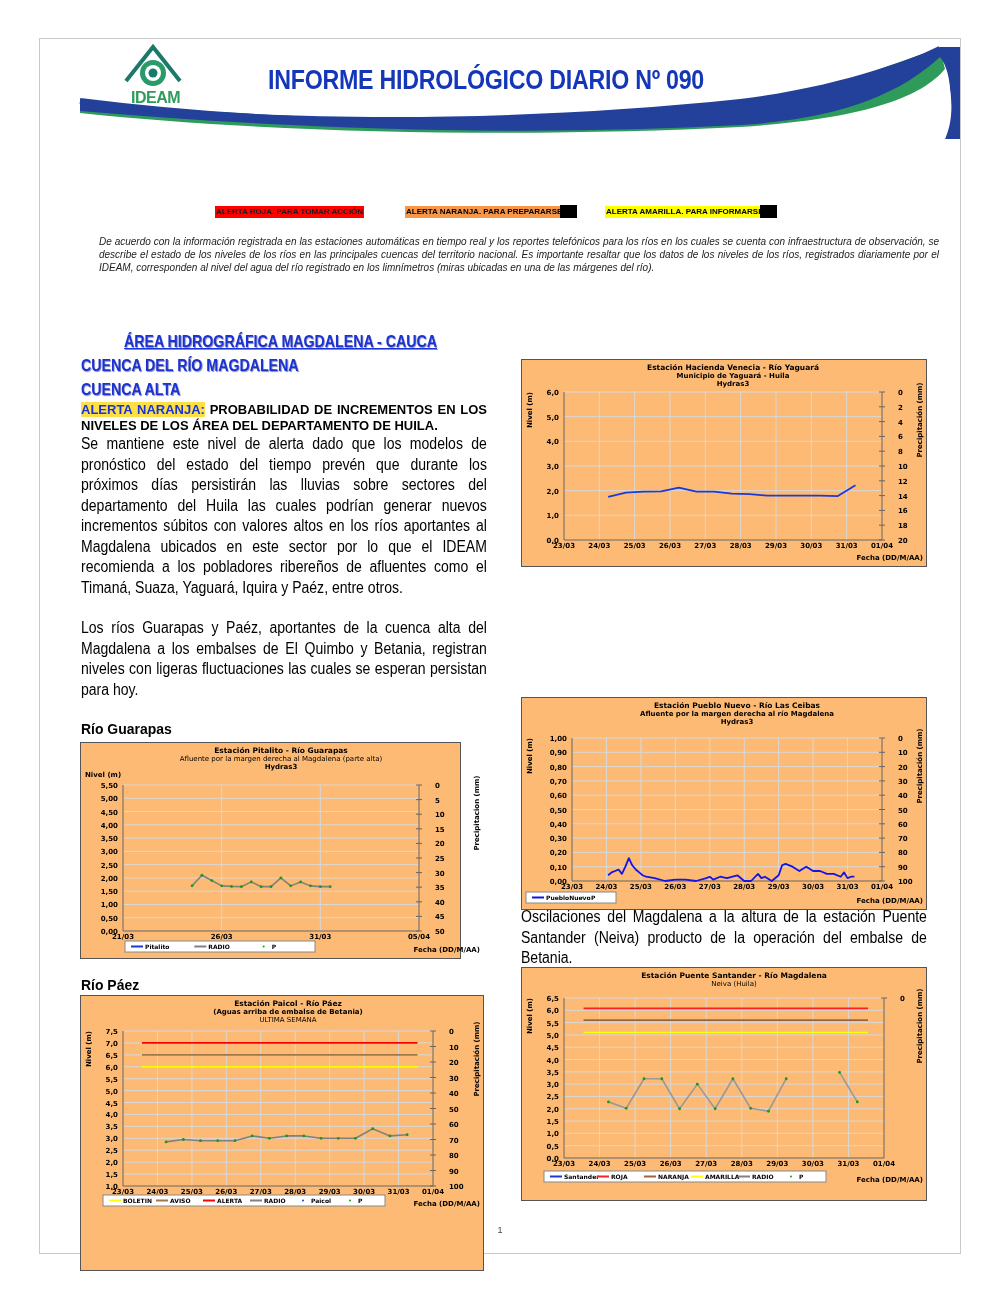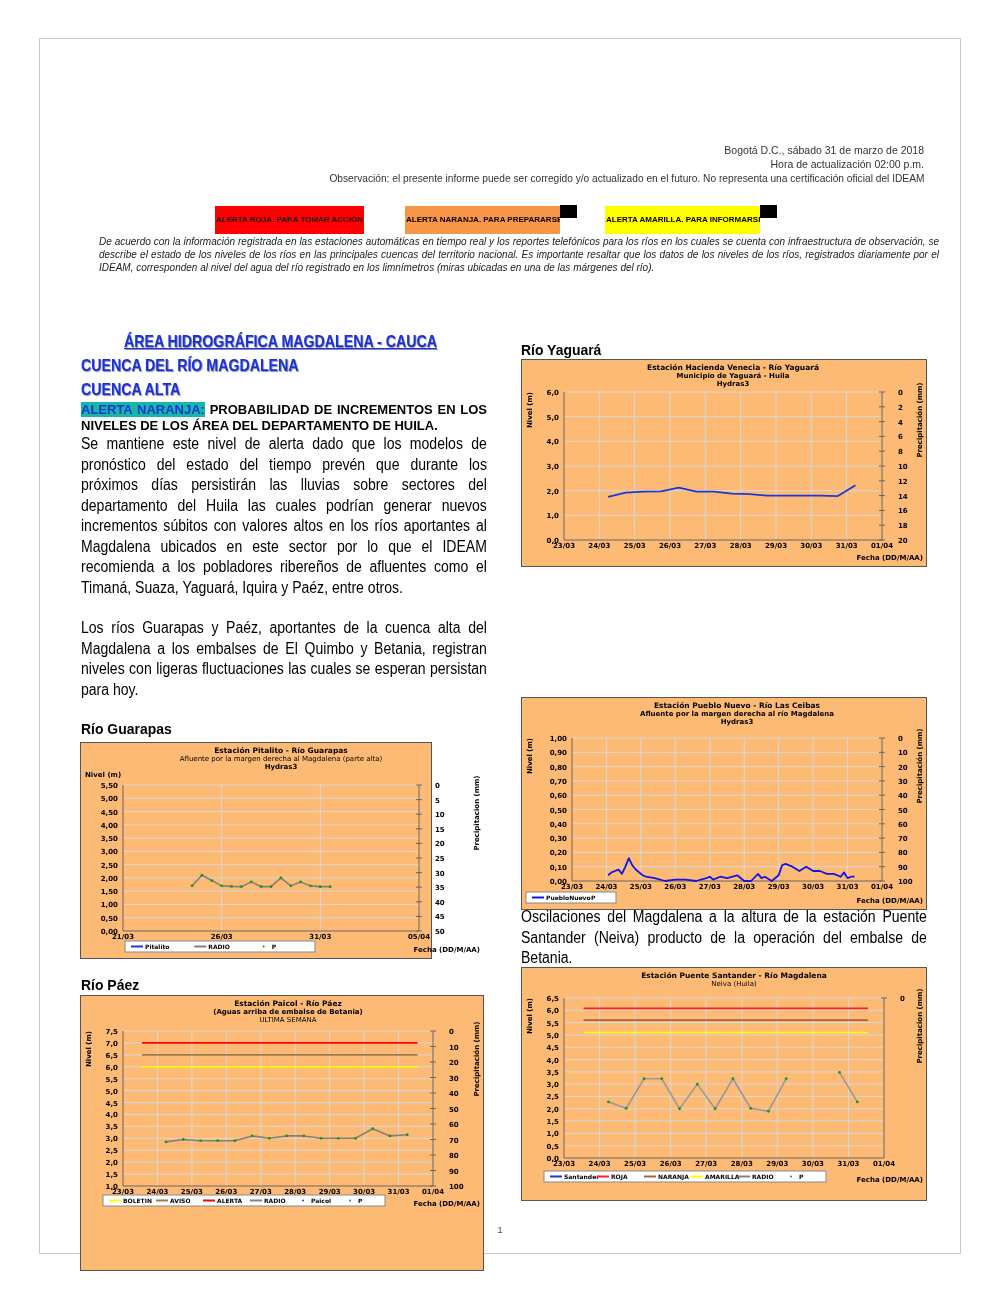--- a/index.html
+++ b/index.html
@@ -3,46 +3,59 @@
 <meta charset="utf-8">
 <style>
   *{box-sizing:border-box;margin:0;padding:0}
   html,body{width:1000px;height:1293px;background:#fff;font-family:"Liberation Sans",sans-serif;color:#000;overflow:hidden}
   .page{position:absolute;left:39px;top:38px;width:922px;height:1216px;border:1px solid #c8c8c8;background:#fff}
   .hdr{position:absolute;left:0;top:0;width:920px;height:100px;overflow:hidden}
   .logo{position:absolute;left:78px;top:4px;width:70px;height:66px}
   .title{position:absolute;left:228px;top:26px;font-family:"Liberation Sans",sans-serif;font-weight:bold;font-size:27px;color:#1436b8;transform:scaleX(.86);transform-origin:left center;letter-spacing:-.3px;white-space:nowrap}
   .meta{position:absolute;right:36px;top:104px;text-align:right;font-size:10.5px;line-height:14px;color:#333;white-space:nowrap}
   .alerts{position:absolute;top:167px;left:175px;height:12px;font-size:8px;font-weight:bold;line-height:12px}
-  .alerts span{position:absolute;white-space:nowrap;padding:8px 1px}
+  .alerts span{position:absolute;white-space:nowrap;padding:0 1px}
   .alerts .blk{position:absolute;width:17px;height:13px;background:#000;top:-1px}
   .intro{position:absolute;left:59px;top:196px;width:840px;font-size:10px;line-height:13px;font-style:italic;text-align:justify;color:#222}
   .col-l{position:absolute;left:41px;top:290px;width:406px}
   .col-r{position:absolute;left:481px;top:302px;width:406px}
   .area{font-family:"Liberation Sans",sans-serif;font-weight:bold;color:#1a32d6;font-size:16.5px;text-shadow:1px 1px 1px #8a8ab0;transform:scaleX(.86);transform-origin:left center;white-space:nowrap;line-height:24px}
   .area.u{text-decoration:underline;margin-left:43px}
   .alertline{font-size:13px;font-weight:bold;line-height:16px;text-align:justify;margin-top:1px}
-  .alertline .tag{background:#14b8a6;color:#1a32d6}
+  .alertline .tag{background:#fde047;color:#1a32d6}
   .p{font-size:15.6px;line-height:20.5px;text-align:justify;transform:scaleX(.9);transform-origin:left top;width:451px}
   .river{font-size:15.5px;font-weight:bold;line-height:18px;transform:scaleX(.9);transform-origin:left top;white-space:nowrap}
   .chart{position:absolute;border:1px solid #555;background:#fdba74}
   .chart svg{display:block}
   .pnum{position:absolute;left:0;width:920px;top:1186px;text-align:center;font-size:9px;color:#444}
 </style>
 </head>
 <body>
 
 <div class="page">
 
-
-  <div class="meta">
-    <div>Bogotá D.C., sábado 31 de marzo de 2018</div>
-    <div>Hora de actualización 02:00 p.m.</div>
-    <div style="transform:scaleX(.97);transform-origin:right">Observación: el presente informe puede ser corregido y/o actualizado en el futuro. No representa una certificación oficial del IDEAM</div>
+  <div class="hdr">
+    <svg width="920" height="100" style="position:absolute;left:0;top:0">
+      <path d="M40,62 C250,95 520,100 700,70 C800,50 860,20 900,10 L905,30 C880,70 820,90 700,94 C520,100 320,100 40,100 Z" fill="#2e9b5b"></path>
+      <path d="M40,60 C200,82 450,86 700,60 C800,48 870,20 900,8 L920,8 L920,100 L905,100 C915,60 910,30 900,18 C860,55 800,80 700,86 C480,98 250,90 40,72 Z" fill="#23409a"></path>
+      <path d="M40,74 C250,96 500,98 700,88 C820,80 880,60 905,30 C915,60 912,85 905,100 L40,100 Z" fill="#ffffff"></path>
+      <path d="M40,62 C230,86 460,92 700,66 C790,56 860,30 900,10" stroke="#23409a" stroke-width="6" fill="none"></path>
+    </svg>
+    <div class="logo">
+      <svg width="70" height="66">
+        <path d="M8,38 L35,4 L62,38" stroke="#1a7a6a" stroke-width="4" fill="none"></path>
+        <circle cx="35" cy="30" r="13" fill="#2a9a6a"></circle>
+        <circle cx="35" cy="30" r="8" fill="#fff"></circle>
+        <circle cx="35" cy="30" r="4.5" fill="#1a7a6a"></circle>
+      </svg>
+      <span style="position:absolute;left:13px;top:46px;font-weight:bold;font-size:16px;color:#2e9b5b;letter-spacing:-.5px">IDEAM</span>
+    </div>
+    <div class="title">INFORME HIDROLÓGICO DIARIO Nº 090</div>
   </div>
+
 
   <div class="alerts">
     <span style="left:0;background:#ff0000;color:#1a1a1a">ALERTA ROJA. PARA TOMAR ACCIÓN</span>
     <span style="left:190px;background:#f79646;width:155px;overflow:hidden">ALERTA NARANJA. PARA PREPARARSE</span>
     <div class="blk" style="left:345px"></div>
     <span style="left:390px;background:#ffff00;width:155px;overflow:hidden">ALERTA AMARILLA. PARA INFORMARSE</span>
     <div class="blk" style="left:545px"></div>
   </div>
 
   <div class="intro">De acuerdo con la información registrada en las estaciones automáticas en tiempo real y los reportes telefónicos para los ríos en los cuales se cuenta con infraestructura de observación, se describe el estado de los niveles de los ríos en las principales cuencas del territorio nacional. Es importante resaltar que los datos de los niveles de los ríos, registrados diariamente por el IDEAM, corresponden al nivel del agua del río registrado en los limnímetros (miras ubicadas en una de las márgenes del río).</div>
@@ -51,26 +64,23 @@
     <div class="area u">ÁREA HIDROGRÁFICA MAGDALENA - CAUCA</div>
     <div class="area">CUENCA DEL RÍO MAGDALENA</div>
     <div class="area">CUENCA ALTA</div>
     <div class="alertline"><span class="tag">ALERTA NARANJA:</span><span> PROBABILIDAD DE INCREMENTOS EN LOS NIVELES DE LOS ÁREA DEL DEPARTAMENTO DE HUILA.</span></div>
     <div class="p">Se mantiene este nivel de alerta dado que los modelos de pronóstico del estado del tiempo prevén que durante los próximos días persistirán las lluvias sobre sectores del departamento del Huila las cuales podrían generar nuevos incrementos súbitos con valores altos en los ríos aportantes al Magdalena ubicados en este sector por lo que el IDEAM recomienda a los pobladores ribereños de afluentes como el Timaná, Suaza, Yaguará, Iquira y Paéz, entre otros.</div>
     <div class="p" style="margin-top:20px">Los ríos Guarapas y Paéz, aportantes de la cuenca alta del Magdalena a los embalses de El Quimbo y Betania, registran niveles con ligeras fluctuaciones las cuales se esperan persistan para hoy.</div>
     <div class="river" style="margin-top:20px">Río Guarapas</div>
   </div>
   <div class="river" style="position:absolute;left:41px;top:937px">Río Páez</div>
 
-  <div class="col-r">
-    <div class="river">Río Yaguará</div>
-  </div>
   <div class="p" style="position:absolute;left:481px;top:868px">Oscilaciones del Magdalena a la altura de la estación Puente Santander (Neiva) producto de la operación del embalse de Betania.</div>
 
-  <div class="chart" style="left:40px;top:703px;width:352px;height:217px">
+  <div class="chart" style="left:40px;top:703px;width:381px;height:217px">
       <svg id="c0" width="402" height="215">
         <text x="200" y="10" text-anchor="middle" font-size="7.5" font-weight="bold" font-family="DejaVu Sans, sans-serif">Estación Pitalito  - Río Guarapas</text>
         <text x="200" y="18" text-anchor="middle" font-size="7" font-weight="normal" font-family="DejaVu Sans, sans-serif">Afluente por la margen derecha al Magdalena (parte alta)</text>
         <text x="200" y="26" text-anchor="middle" font-size="7" font-weight="bold" font-family="DejaVu Sans, sans-serif">Hydras3</text>
         <text x="37" y="191" text-anchor="end" font-size="7" font-weight="bold" font-family="DejaVu Sans, sans-serif">0,00</text>
         <line x1="42" x2="338" y1="174.72727272727272" y2="174.72727272727272" stroke="#d8d8d8" stroke-width="1"></line>
         <text x="37" y="177.72727272727272" text-anchor="end" font-size="7" font-weight="bold" font-family="DejaVu Sans, sans-serif">0,50</text>
         <line x1="42" x2="338" y1="161.45454545454544" y2="161.45454545454544" stroke="#d8d8d8" stroke-width="1"></line>
         <text x="37" y="164.45454545454544" text-anchor="end" font-size="7" font-weight="bold" font-family="DejaVu Sans, sans-serif">1,00</text>
         <line x1="42" x2="338" y1="148.1818181818182" y2="148.1818181818182" stroke="#d8d8d8" stroke-width="1"></line>

